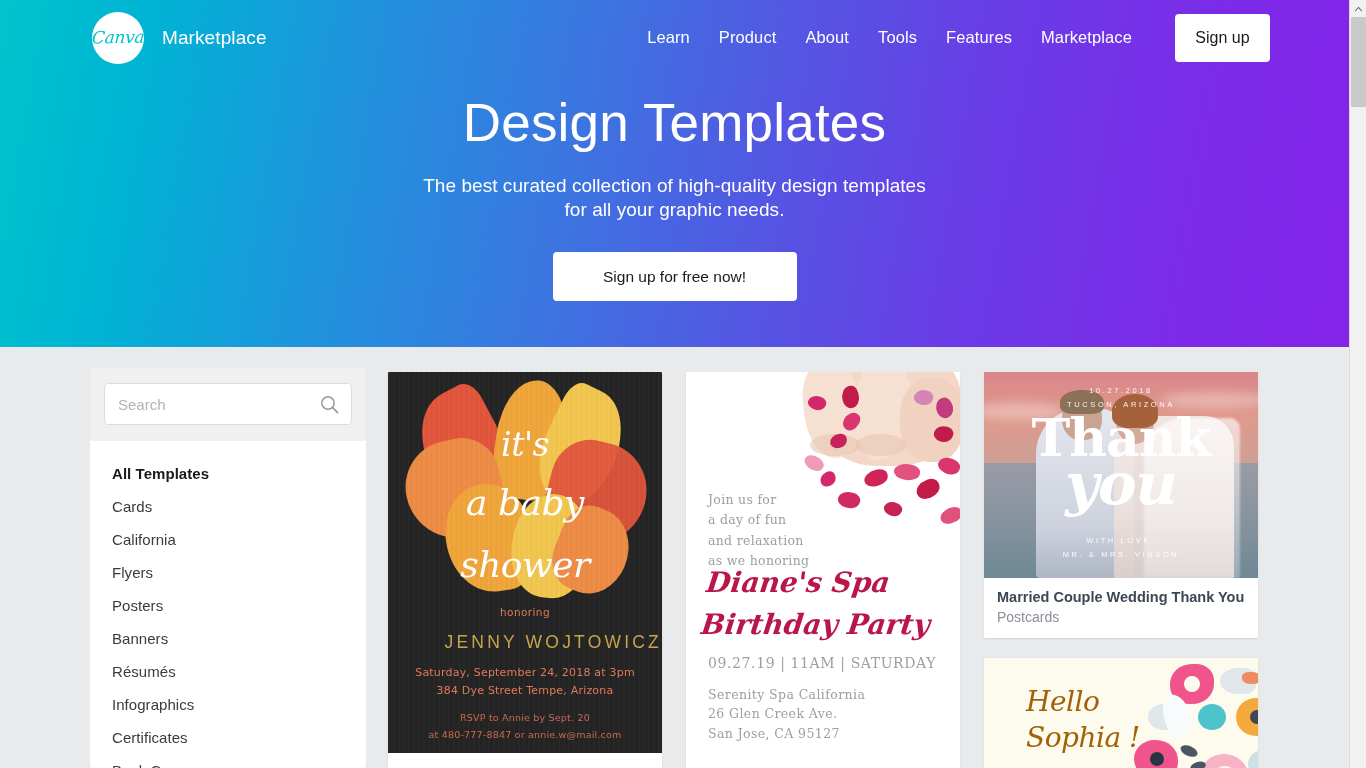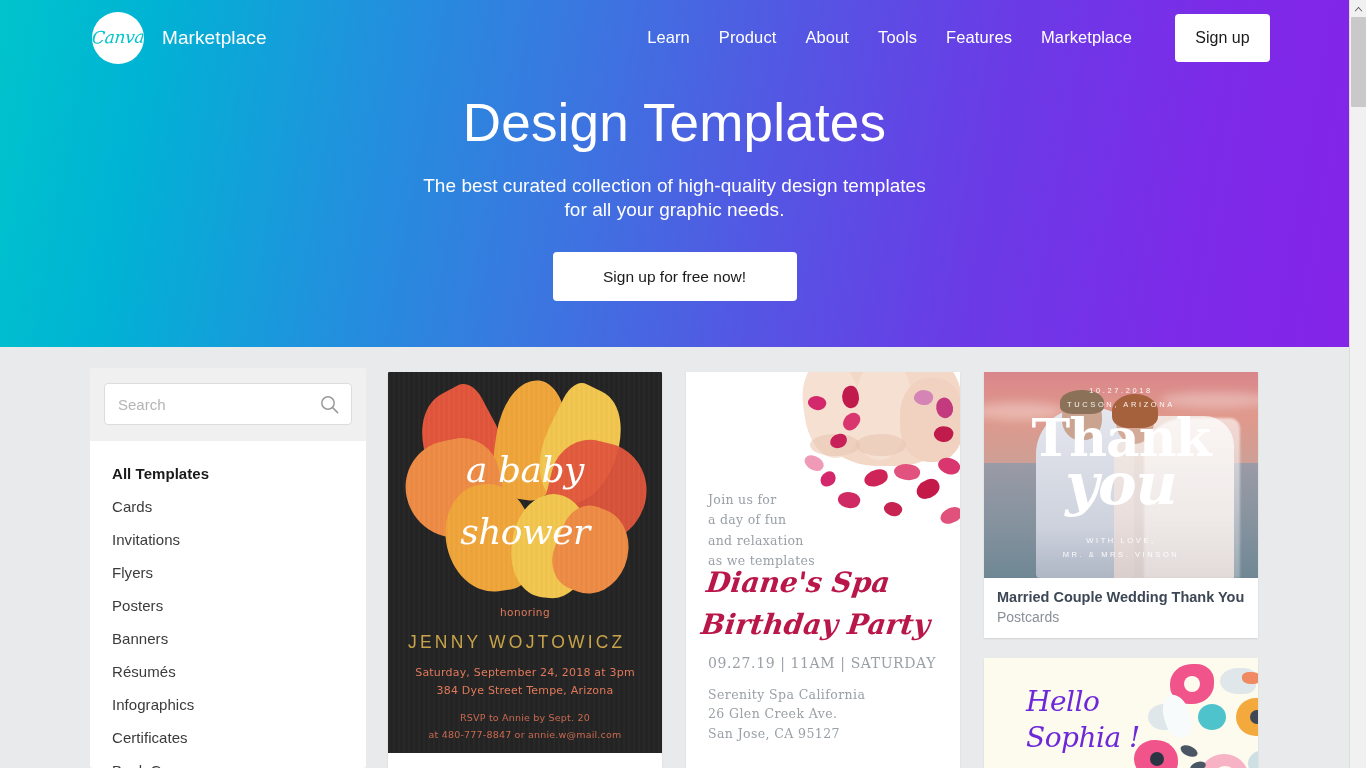--- a/index.html
+++ b/index.html
@@ -159,22 +159,22 @@
   }
   .l-its { font-size: 33px; letter-spacing: -0.5px; }
   .l-baby { font-size: 36px; margin-top: 24px; letter-spacing: -0.5px; }
   .l-shower { font-size: 36px; margin-top: 26px; letter-spacing: -0.5px; }
   .c1-honoring {
     position:absolute; z-index:5; left:0; right:0; top:234px; text-align:center;
     color: #e0795a; font-size: 10.5px; letter-spacing: 0.4px;
     font-family: "DejaVu Sans", sans-serif;
   }
   .c1-name {
-    position:absolute; z-index:5; left:0; right:0; top:260px; text-align:left;
-    color: #c8a349; font-size: 17.5px; letter-spacing: 3.2px; font-weight: 300; padding-left: 20px;
+    position:absolute; z-index:5; left:0; right:0; top:260px; text-align:right;
+    color: #c8a349; font-size: 17.5px; letter-spacing: 3.2px; font-weight: 300;
   }
   .c1-when {
     position:absolute; z-index:5; left:0; right:0; top:292px; text-align:center;
     color: #e0795a; font-size: 11px; line-height: 1.6; letter-spacing: 0.2px;
     font-family: "DejaVu Sans", sans-serif;
   }
   .c1-rsvp {
     position:absolute; z-index:5; left:0; right:0; top:338px; text-align:center;
     color: #c9694f; font-size: 9.5px; line-height: 1.75; letter-spacing: 0.2px;
     font-family: "DejaVu Sans", sans-serif;
@@ -267,21 +267,21 @@
   .c3-bot {
     position:absolute; z-index: 8; left:0; right:0; bottom:16px; text-align:center;
     color: rgba(255,255,255,.92); font-size: 7.5px; letter-spacing: 2.6px;
     line-height: 1.9; font-family: "Liberation Sans", sans-serif;
   }
 
   
   .c4 { height: 123px; background: #fdfbee; position: relative; overflow: hidden; }
   .c4-hello {
     position:absolute; left: 42px; top: 26px; z-index: 6;
-    color: #6d28d9; font-family: "DejaVu Serif", serif; font-style: italic;
+    color: #a16207; font-family: "DejaVu Serif", serif; font-style: italic;
     font-size: 28px; line-height: 1.3; letter-spacing: -0.5px;
   }
   .flo { position:absolute; border-radius: 50%; }
 </style>
 </head>
 <body>
 
 <div id="page">
 
   <div id="hero">
@@ -329,21 +329,21 @@
               <circle cx="8" cy="8" r="6.2" fill="none" stroke="#9a9a9a" stroke-width="1.5"></circle>
               <line x1="12.6" y1="12.6" x2="17.6" y2="17.6" stroke="#9a9a9a" stroke-width="1.5" stroke-linecap="round"></line>
             </svg>
           </span>
         </div>
       </div>
 
       <div id="cat-list">
         <div class="cat-item active">All Templates</div>
         <div class="cat-item">Cards</div>
-        <div class="cat-item">Invitations</div>
+        <div class="cat-item">California</div>
         <div class="cat-item">Flyers</div>
         <div class="cat-item">Posters</div>
         <div class="cat-item">Banners</div>
         <div class="cat-item">Résumés</div>
         <div class="cat-item">Infographics</div>
         <div class="cat-item">Certificates</div>
         <div class="cat-item">Book Covers</div>
 
       </div>
     </aside>
@@ -365,20 +365,21 @@
             <div class="leaf" style="left:160px;top:70px;width:98px;height:102px;background:#e2563c;
                  border-radius:45% 55% 60% 30%;transform:rotate(14deg);opacity:.95;"></div>
             <div class="leaf" style="left:58px;top:112px;width:86px;height:108px;background:#f0a63a;
                  border-radius:50% 50% 35% 55%;transform:rotate(-8deg);"></div>
             <div class="leaf" style="left:124px;top:122px;width:78px;height:104px;background:#f3c74f;
                  border-radius:50% 50% 45% 45%;transform:rotate(6deg);"></div>
             <div class="leaf" style="left:168px;top:136px;width:72px;height:86px;background:#ee8c45;
                  border-radius:40% 60% 55% 45%;transform:rotate(22deg);"></div>
 
             <div class="l-txt">
+              <div class="l-its">it's</div>
               <div class="l-baby">a baby</div>
               <div class="l-shower">shower</div>
             </div>
 
             <div class="c1-honoring">honoring</div>
             <div class="c1-name">JENNY WOJTOWICZ</div>
             <div class="c1-when">
               <span>Saturday, September 24, 2018 at 3pm</span><br>
               <span>384 Dye Street Tempe, Arizona</span>
             </div>
@@ -422,21 +423,21 @@
             <div class="petal" style="left:228px;top:18px;width:19px;height:15px;background:#d585b5;transform:rotate(14deg);"></div>
             <div class="petal" style="left:250px;top:26px;width:17px;height:20px;background:#c33a7e;transform:rotate(-28deg);"></div>
             <div class="petal" style="left:248px;top:54px;width:19px;height:16px;background:#c01c4b;transform:rotate(18deg);"></div>
             <div class="petal" style="left:254px;top:136px;width:22px;height:15px;background:#e0517c;transform:rotate(-16deg);"></div>
             <div class="petal" style="left:198px;top:130px;width:18px;height:14px;background:#c72352;transform:rotate(24deg);"></div>
 
             <div class="c2-join">
               <span>Join us for</span><br>
               <span>a day of fun</span><br>
               <span>and relaxation</span><br>
-              <span>as we templates</span>
+              <span>as we honoring</span>
             </div>
             <div class="c2-title">
               <div>Diane's Spa</div>
               <div>Birthday Party</div>
             </div>
             <div class="c2-date">09.27.19 | 11AM | SATURDAY</div>
             <div class="c2-addr">
               <span>Serenity Spa California</span><br>
               <span>26 Glen Creek Ave.</span><br>
               <span>San Jose, CA 95127</span>

